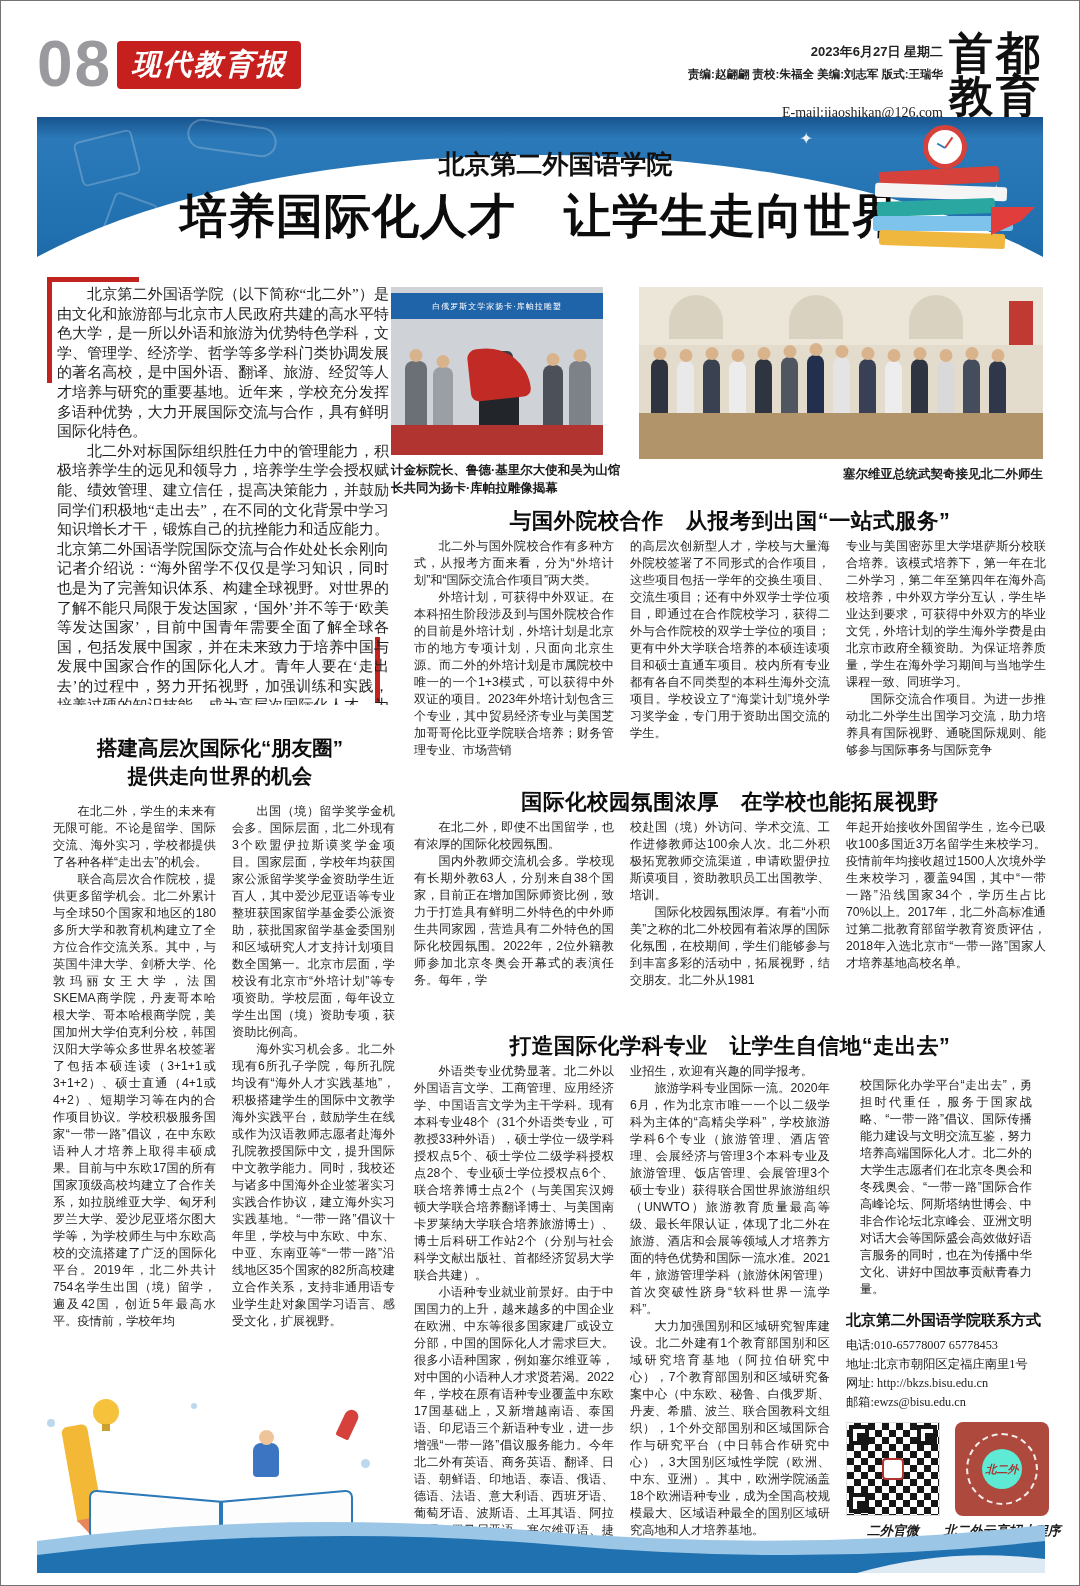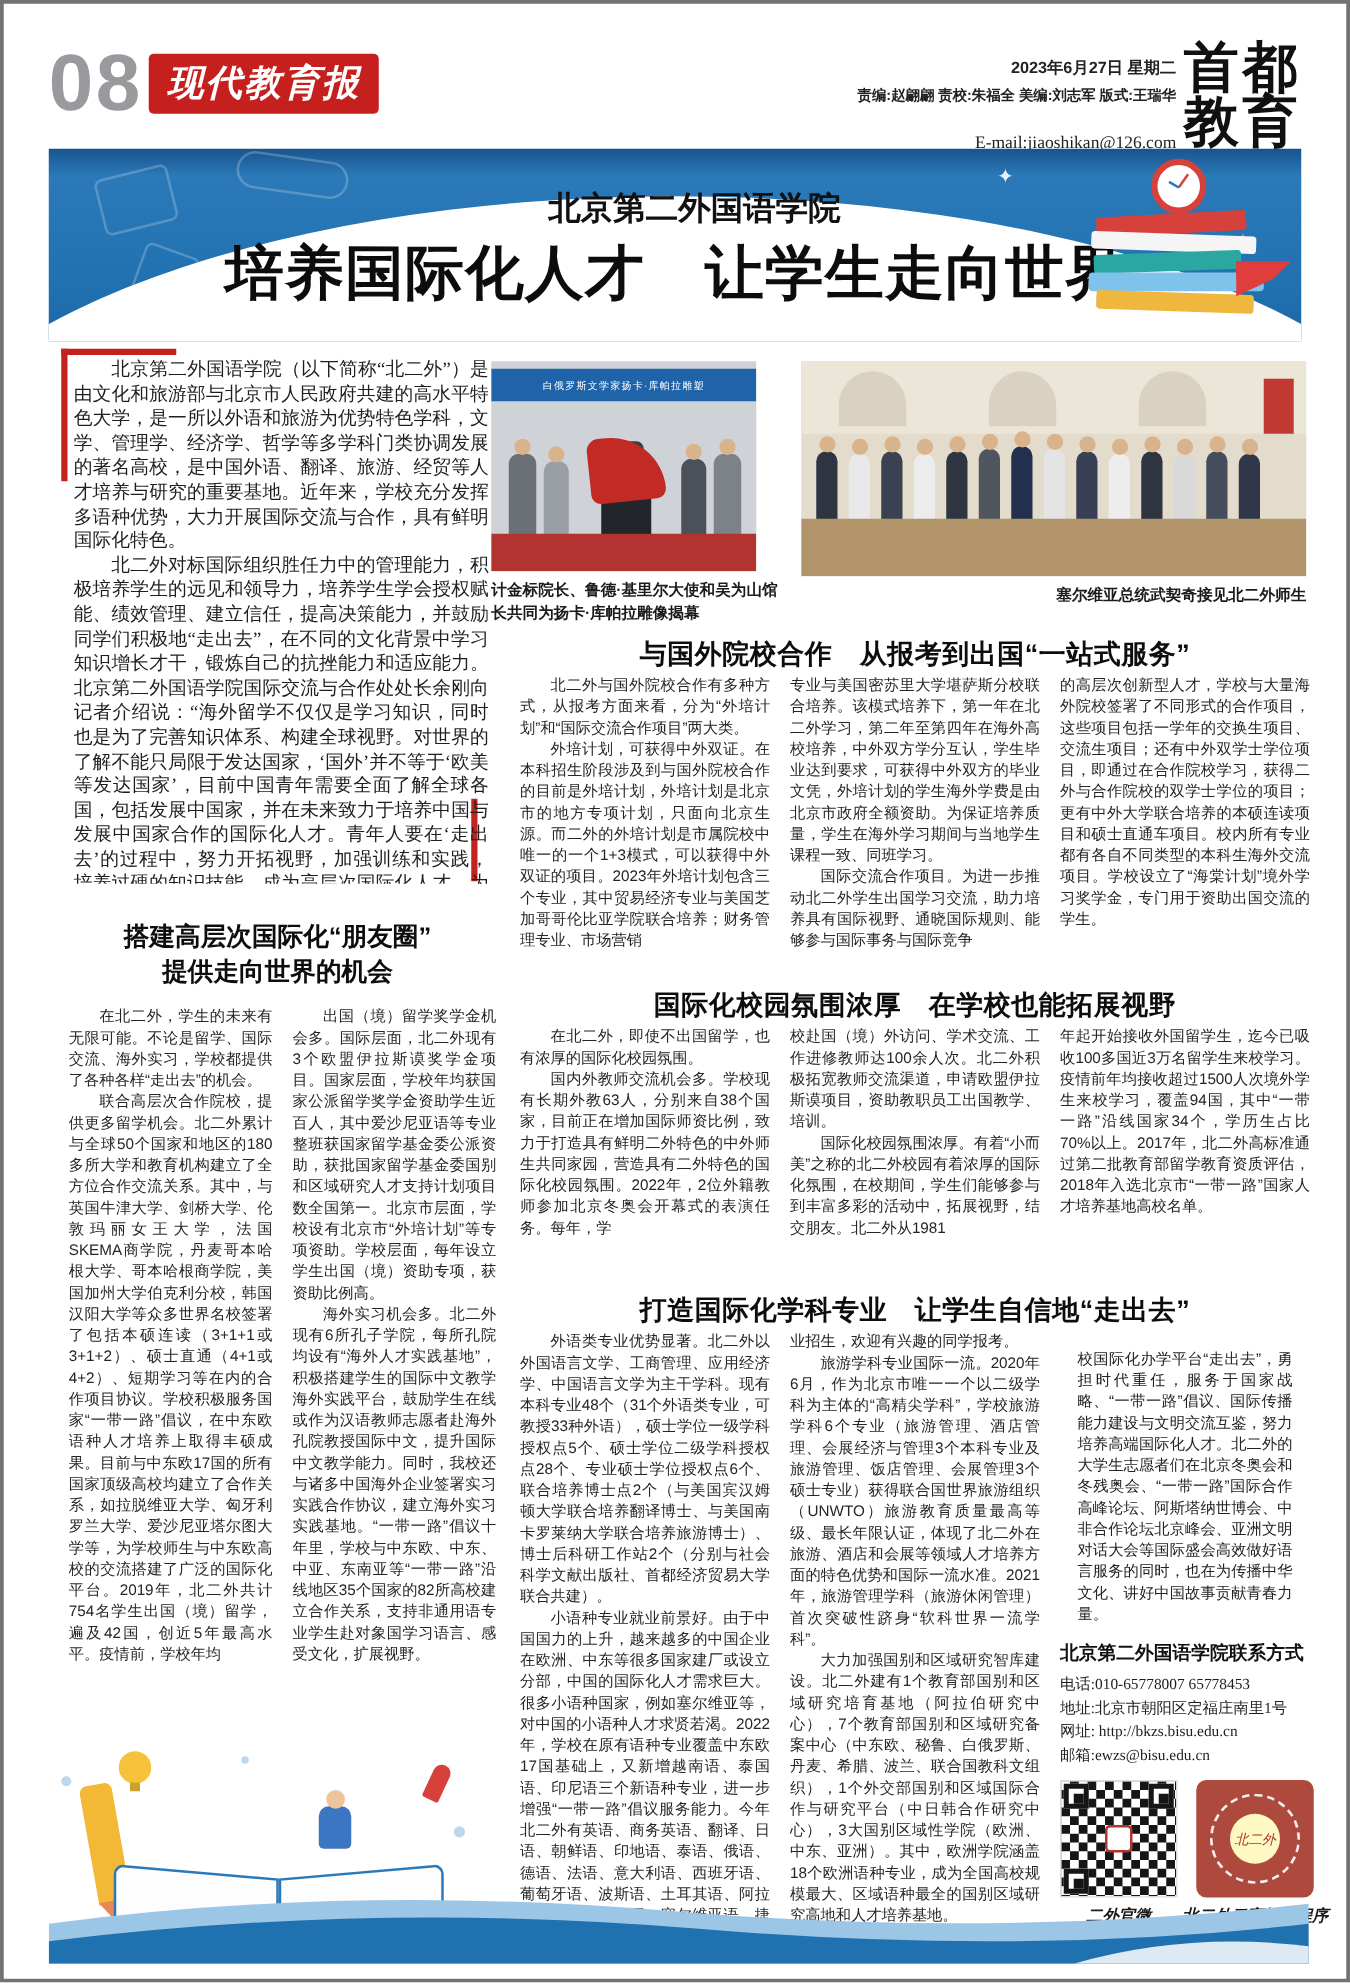--- a/index.html
+++ b/index.html
@@ -1,18 +1,18 @@
 <!DOCTYPE html>
 <html><head>
 <meta charset="utf-8">
 <style>
   html,body{margin:0;padding:0;background:#fff;}
   *{box-sizing:border-box;}
   .page{position:relative;width:1080px;height:1586px;margin:0 auto;background:#fff;
-        border:3px solid #737373;overflow:hidden;
+        border:1px solid #737373;overflow:hidden;
         font-family:"Liberation Sans","DejaVu Sans",sans-serif;color:#222;}
 
   
   .pagenum{position:absolute;left:36px;top:26px;font-size:64px;font-weight:800;color:#9a9a9e;letter-spacing:2px;}
   .logo{position:absolute;left:116px;top:40px;width:184px;height:48px;background:#c51f1e;border-radius:4px;
         display:flex;align-items:center;justify-content:center;}
   .logo span{color:#fff;font-size:29px;font-weight:800;font-style:italic;font-family:"Liberation Serif","DejaVu Serif",serif;letter-spacing:2px;}
   .edition{position:absolute;right:36px;top:30px;text-align:right;line-height:.98;}
   .edition div{font-size:44px;font-weight:900;color:#101010;letter-spacing:3px;}
   .mast-meta{position:absolute;right:136px;top:42px;text-align:right;}
@@ -108,23 +108,23 @@
         background-image:repeating-conic-gradient(#161616 0% 25%,#fff 0% 50%);
         background-size:14px 14px;}
   .finder{position:absolute;width:20px;height:20px;border:4px solid #161616;background:#fff;}
   .finder i{position:absolute;left:4px;top:4px;width:8px;height:8px;background:#161616;display:block;}
   .qr-logo{position:absolute;left:50%;top:50%;transform:translate(-50%,-50%);
         width:22px;height:22px;background:#fff;border:2px solid #b23430;border-radius:4px;}
   .qr-red{width:94px;height:94px;background:#ad4a3d;border-radius:8px;position:relative;}
   .qr-red .ring{position:absolute;left:50%;top:50%;transform:translate(-50%,-50%);
         width:72px;height:72px;border:2px dashed rgba(255,255,255,.9);border-radius:50%;}
   .qr-red .core{position:absolute;left:50%;top:50%;transform:translate(-50%,-50%);
-        width:40px;height:40px;background:#fef9c3;border-radius:50%;
+        width:40px;height:40px;background:#5eead4;border-radius:50%;
         display:flex;align-items:center;justify-content:center;
-        font-size:11px;color:#a33; font-family:"Liberation Serif","DejaVu Serif",serif;font-style:italic;font-weight:400;}
+        font-size:11px;color:#a33; font-family:"Liberation Serif","DejaVu Serif",serif;font-style:italic;font-weight:700;}
   .qr-label{margin-top:6px;font-size:13px;font-style:italic;font-weight:700;color:#1a1a1a;
         font-family:"Liberation Serif","DejaVu Serif",serif;white-space:nowrap;}
 
   
   .illus{position:absolute;left:40px;top:1398px;width:350px;height:168px;}
   .bulb{position:absolute;left:52px;top:0;width:26px;height:26px;border-radius:50%;background:#f6c23c;}
   .bulb:after{content:"";position:absolute;left:9px;top:25px;width:8px;height:7px;background:#caa12f;}
   .pencil{position:absolute;left:28px;top:26px;width:26px;height:96px;background:#f2b836;border-radius:6px 6px 0 0;transform:rotate(-10deg);}
   .pencil:after{content:"";position:absolute;left:0;bottom:-18px;width:0;height:0;
         border-left:13px solid transparent;border-right:13px solid transparent;border-top:20px solid #e8875a;}
@@ -237,25 +237,25 @@
       </div>
   </div>
 
   <div class="sec-title" style="top:505px;">与国外院校合作　从报考到出国“一站式服务”</div>
   <div class="cols coop-cols">
     <div class="col">
         <p>北二外与国外院校合作有多种方式，从报考方面来看，分为“外培计划”和“国际交流合作项目”两大类。</p>
         <p>外培计划，可获得中外双证。在本科招生阶段涉及到与国外院校合作的目前是外培计划，外培计划是北京市的地方专项计划，只面向北京生源。而二外的外培计划是市属院校中唯一的一个1+3模式，可以获得中外双证的项目。2023年外培计划包含三个专业，其中贸易经济专业与美国芝加哥哥伦比亚学院联合培养；财务管理专业、市场营销</p>
       </div>
     <div class="col">
+        <p class="noindent">的高层次创新型人才，学校与大量海外院校签署了不同形式的合作项目，这些项目包括一学年的交换生项目、交流生项目；还有中外双学士学位项目，即通过在合作院校学习，获得二外与合作院校的双学士学位的项目；更有中外大学联合培养的本硕连读项目和硕士直通车项目。校内所有专业都有各自不同类型的本科生海外交流项目。学校设立了“海棠计划”境外学习奖学金，专门用于资助出国交流的学生。</p>
+      </div>
+    <div class="col">
         <p class="noindent">专业与美国密苏里大学堪萨斯分校联合培养。该模式培养下，第一年在北二外学习，第二年至第四年在海外高校培养，中外双方学分互认，学生毕业达到要求，可获得中外双方的毕业文凭，外培计划的学生海外学费是由北京市政府全额资助。为保证培养质量，学生在海外学习期间与当地学生课程一致、同班学习。</p>
         <p>国际交流合作项目。为进一步推动北二外学生出国学习交流，助力培养具有国际视野、通晓国际规则、能够参与国际事务与国际竞争</p>
-      </div>
-    <div class="col">
-        <p class="noindent">的高层次创新型人才，学校与大量海外院校签署了不同形式的合作项目，这些项目包括一学年的交换生项目、交流生项目；还有中外双学士学位项目，即通过在合作院校学习，获得二外与合作院校的双学士学位的项目；更有中外大学联合培养的本硕连读项目和硕士直通车项目。校内所有专业都有各自不同类型的本科生海外交流项目。学校设立了“海棠计划”境外学习奖学金，专门用于资助出国交流的学生。</p>
       </div>
   </div>
 
   <div class="sec-title" style="top:786px;">国际化校园氛围浓厚　在学校也能拓展视野</div>
   <div class="cols campus-cols">
     <div class="col">
         <p>在北二外，即使不出国留学，也有浓厚的国际化校园氛围。</p>
         <p>国内外教师交流机会多。学校现有长期外教63人，分别来自38个国家，目前正在增加国际师资比例，致力于打造具有鲜明二外特色的中外师生共同家园，营造具有二外特色的国际化校园氛围。2022年，2位外籍教师参加北京冬奥会开幕式的表演任务。每年，学</p>
       </div>
     <div class="col">

